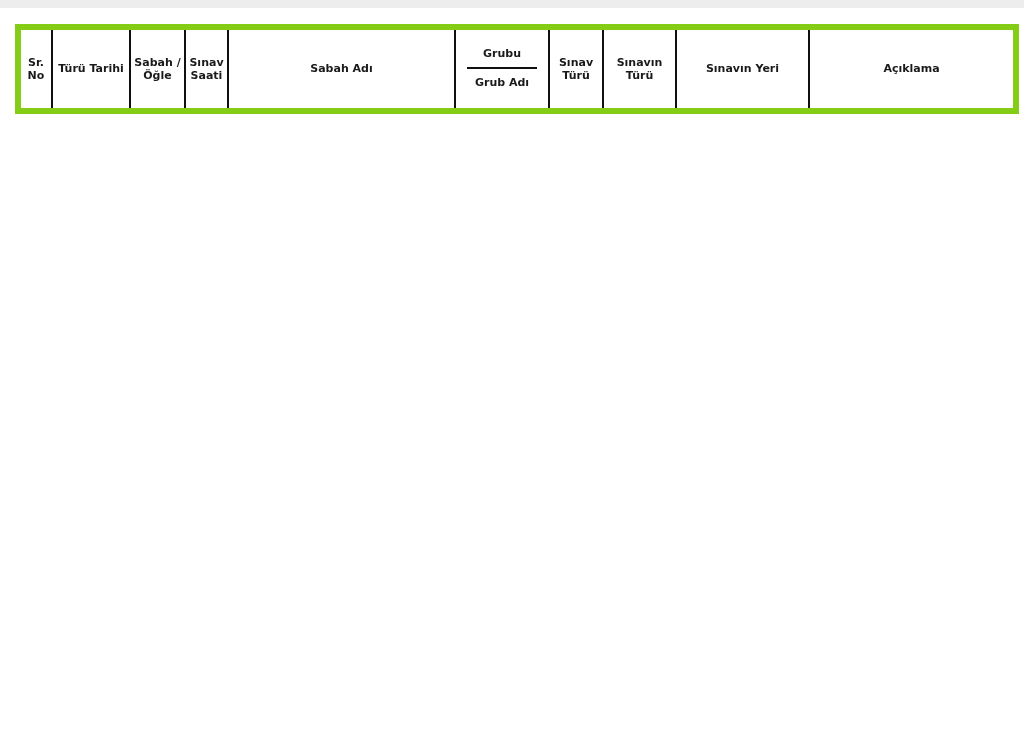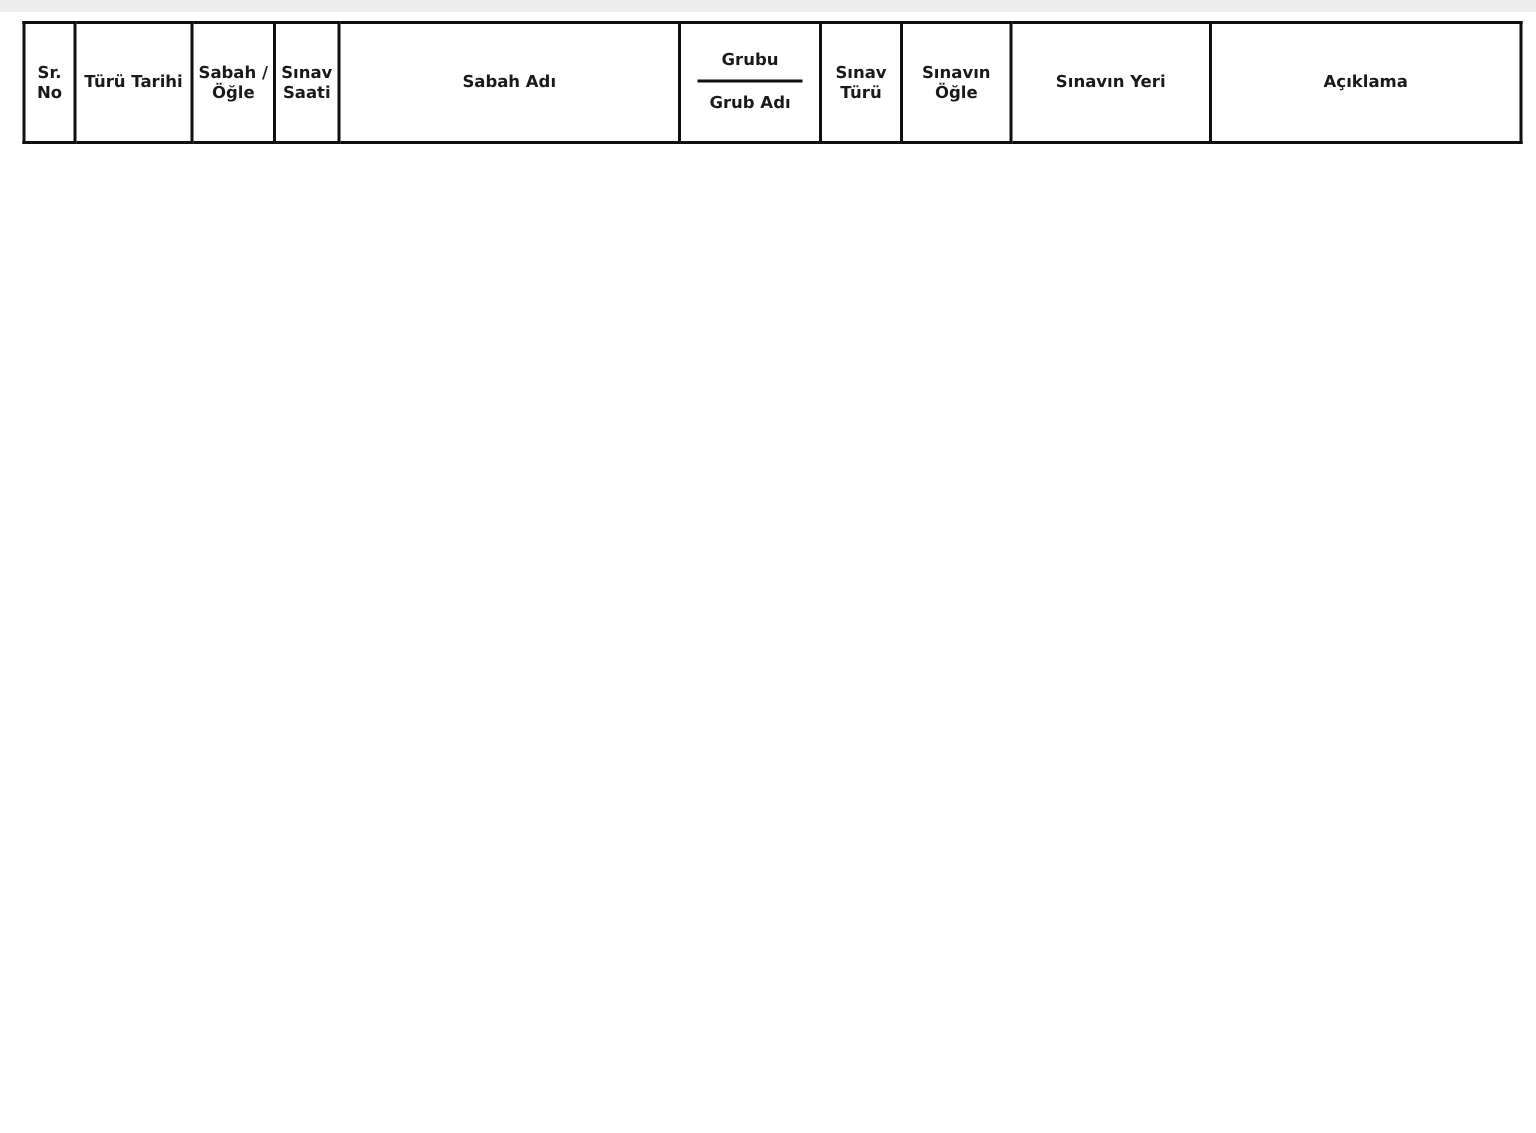--- a/index.html
+++ b/index.html
@@ -10,22 +10,22 @@
     font-family: "DejaVu Sans", sans-serif;
   }
   .top-strip {
     width: 1024px; height: 8px;
     background: #ededed;
   }
   table.sched {
     border-collapse: collapse;
     table-layout: fixed;
     width: 998px;
-    margin: 6px 0 0 15px;
-    border: 2px solid #84cc16;
+    margin: 16px 0 0 15px;
+    border: 6px solid #84cc16;
   }
   th, td {
     border: 1px solid #3a3a3a;
     color: #1a1a1a;
     overflow: hidden;
   }
   thead tr { height: 54px; }
   th {
     border: 2px solid #101010;
     font-size: 11px;
@@ -75,19 +75,19 @@
       <th class="pre">Sınav
 Saati</th>
       <th>Sabah Adı</th>
       <th class="group-th">
         <div class="gtop">Grubu</div>
         <div class="gbot">Grub Adı</div>
       </th>
       <th class="pre">Sınav
 Türü</th>
       <th class="pre">Sınavın
-Öğle</th>
+Türü</th>
       <th>Sınavın Yeri</th>
       <th>Açıklama</th>
     </tr>
   </thead>
   <tbody id="tbody"></tbody>
 </table>
 
 </body></html>

